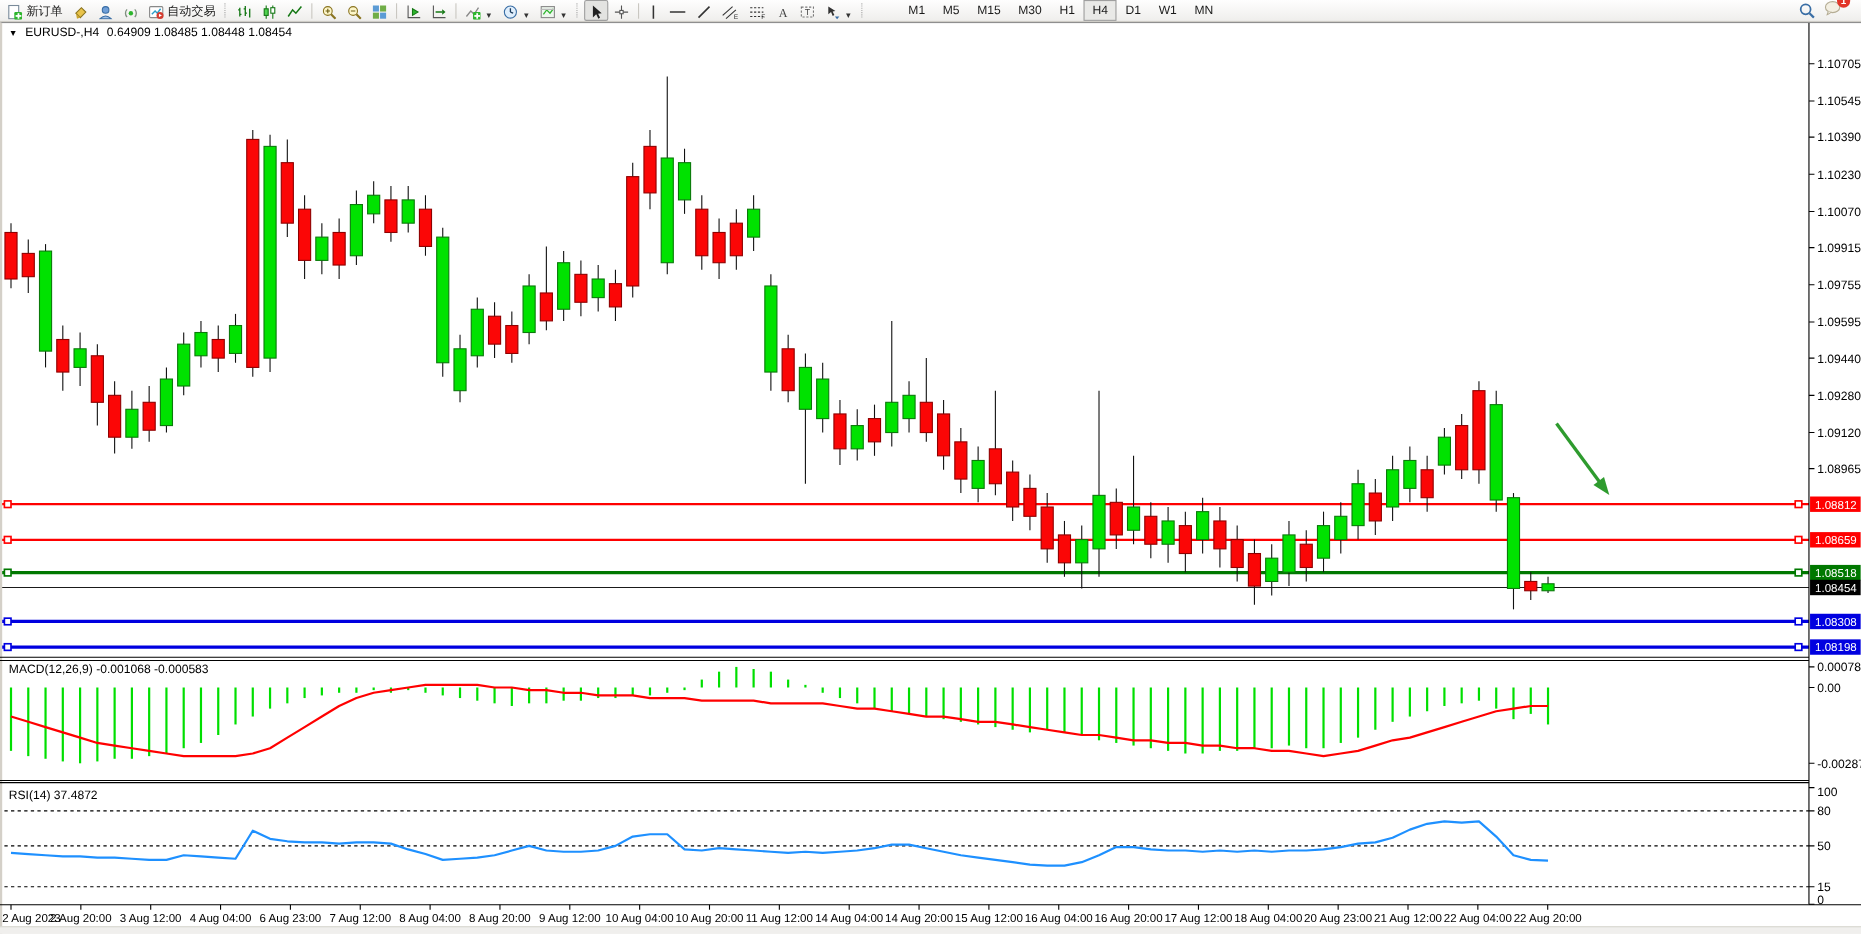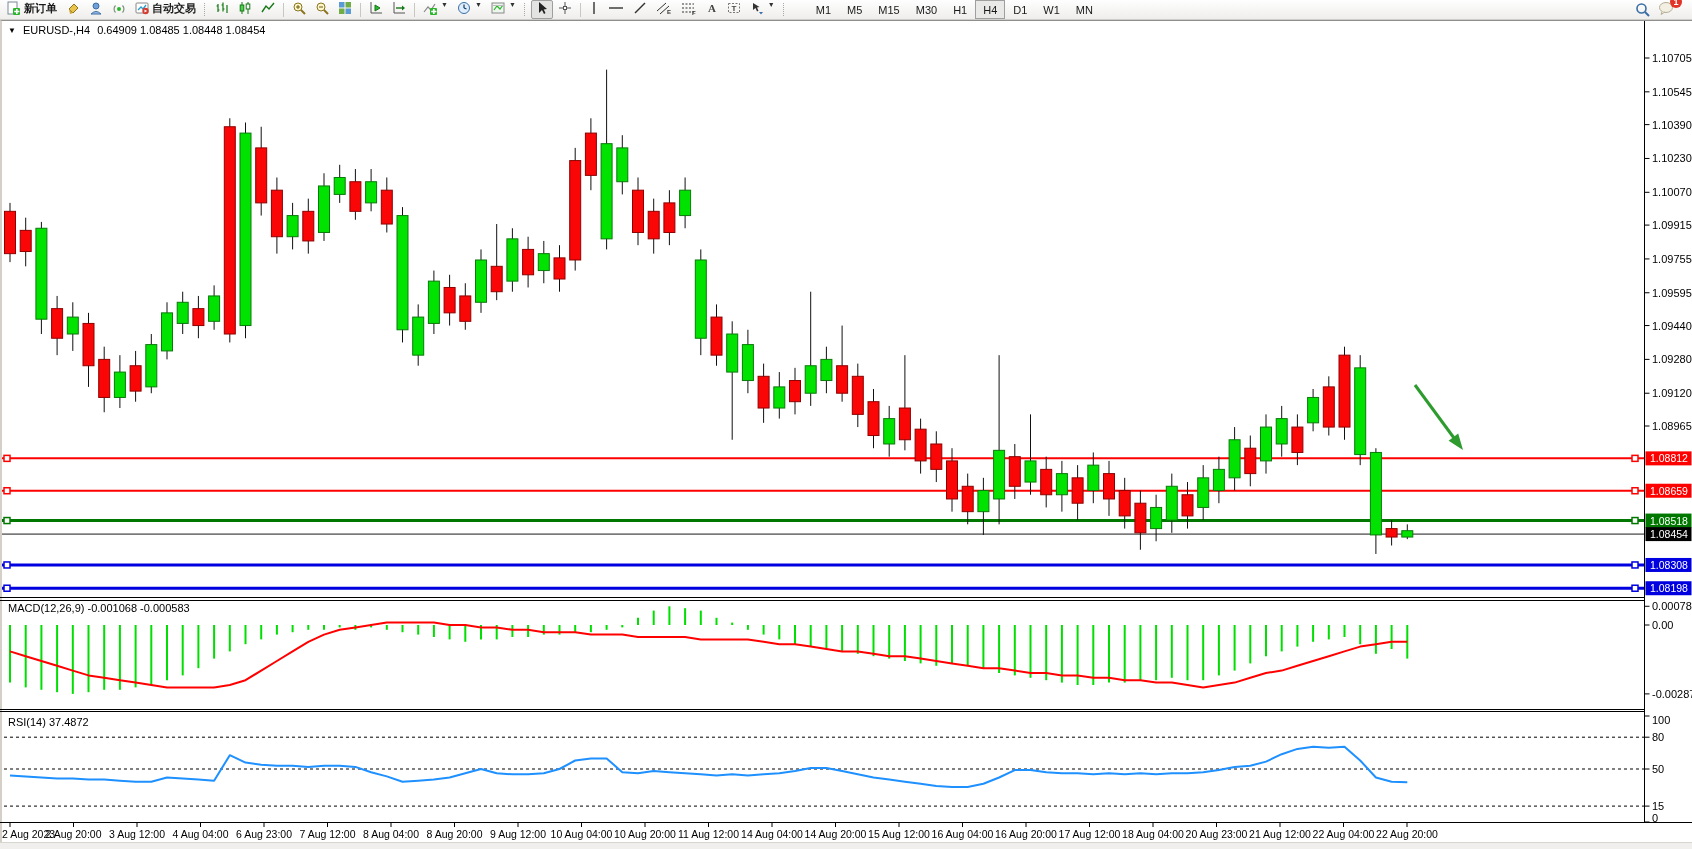--- a/index.html
+++ b/index.html
@@ -3,27 +3,27 @@
 <meta charset="utf-8">
 <style>
   html,body{margin:0;padding:0;}
   body{width:1692px;height:849px;position:relative;overflow:hidden;background:#f0efed;
        font-family:"Liberation Sans",sans-serif;-webkit-font-smoothing:antialiased;}
 
   
   .toolbar{position:absolute;left:0;top:0;right:0;height:19px;display:flex;align-items:center;
            background:linear-gradient(#fefefe,#efeeec);border-bottom:1px solid #cfcdc7;
            padding:0 3px;gap:1px;z-index:30;}
-  .tbtn{height:17px;display:flex;align-items:flex-start;gap:3px;padding:0 3px;border:1px solid transparent;
-        border-radius:2px;font-size:11px;color:#1a1a1a;white-space:nowrap;cursor:default;font-weight:bold;}
+  .tbtn{height:17px;display:flex;align-items:flex-end;gap:3px;padding:0 3px;border:1px solid transparent;
+        border-radius:2px;font-size:11px;color:#1a1a1a;white-space:nowrap;cursor:default;}
   .tbtn.pressed{background:#e3e3e1;border-color:#9f9f9f;}
   .sep{width:1px;height:14px;background:#c9c7c1;margin:0 3px;}
   .grip{width:2px;height:13px;border-left:1px dotted #a8a8a8;margin:0 3px;}
   .caret{font-size:7px;color:#333;margin-left:1px;}
-  .tf-group{display:flex;margin-left:18px;}
+  .tf-group{display:flex;margin-left:28px;}
   .tf{padding:0 7px;font-size:11px;height:17px;display:flex;align-items:center;
       border:1px solid transparent;color:#1a1a1a;}
   .tf.pressed{background:#e9e9e7;border-color:#9f9f9f;}
   .right-group{margin-left:auto;display:flex;align-items:center;gap:8px;margin-right:14px;}
   .chat-wrap{position:relative;}
   .badge{position:absolute;top:-5px;right:-7px;background:#e23528;color:#fff;border-radius:50%;
          width:12px;height:12px;font-size:9px;line-height:12px;text-align:center;font-weight:bold;}
   .ticon{display:flex;align-items:center;}
 
   

